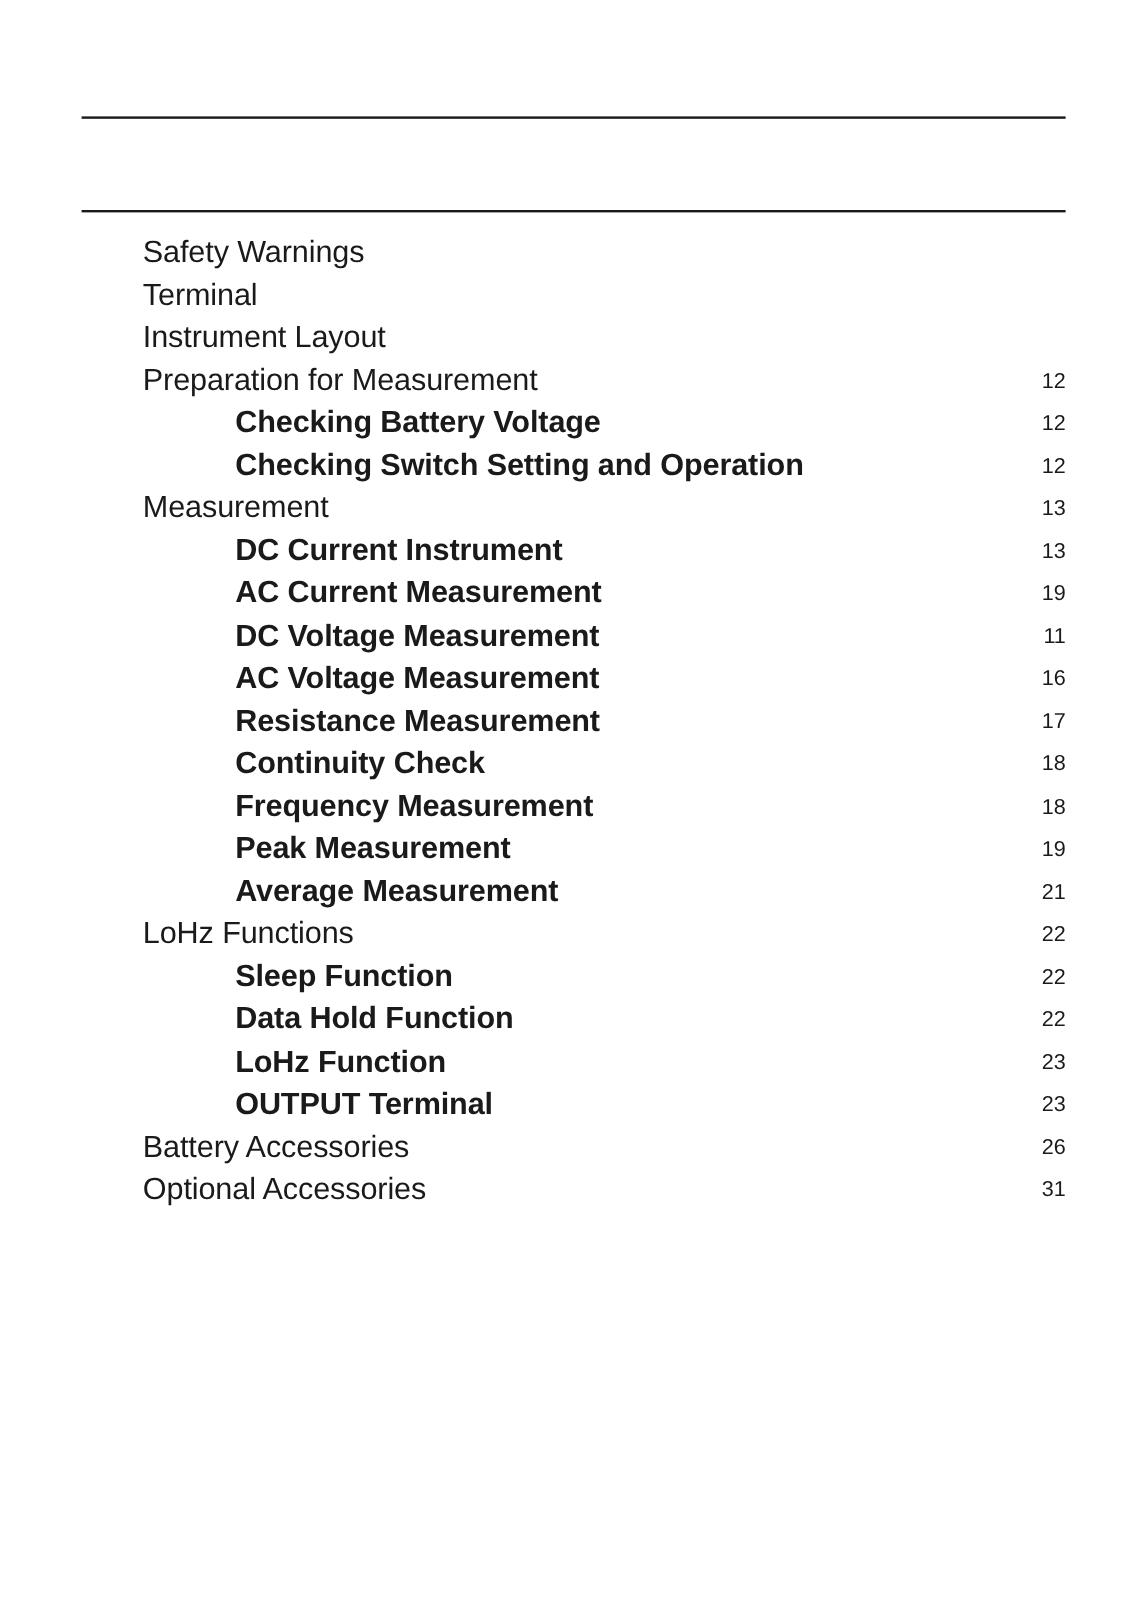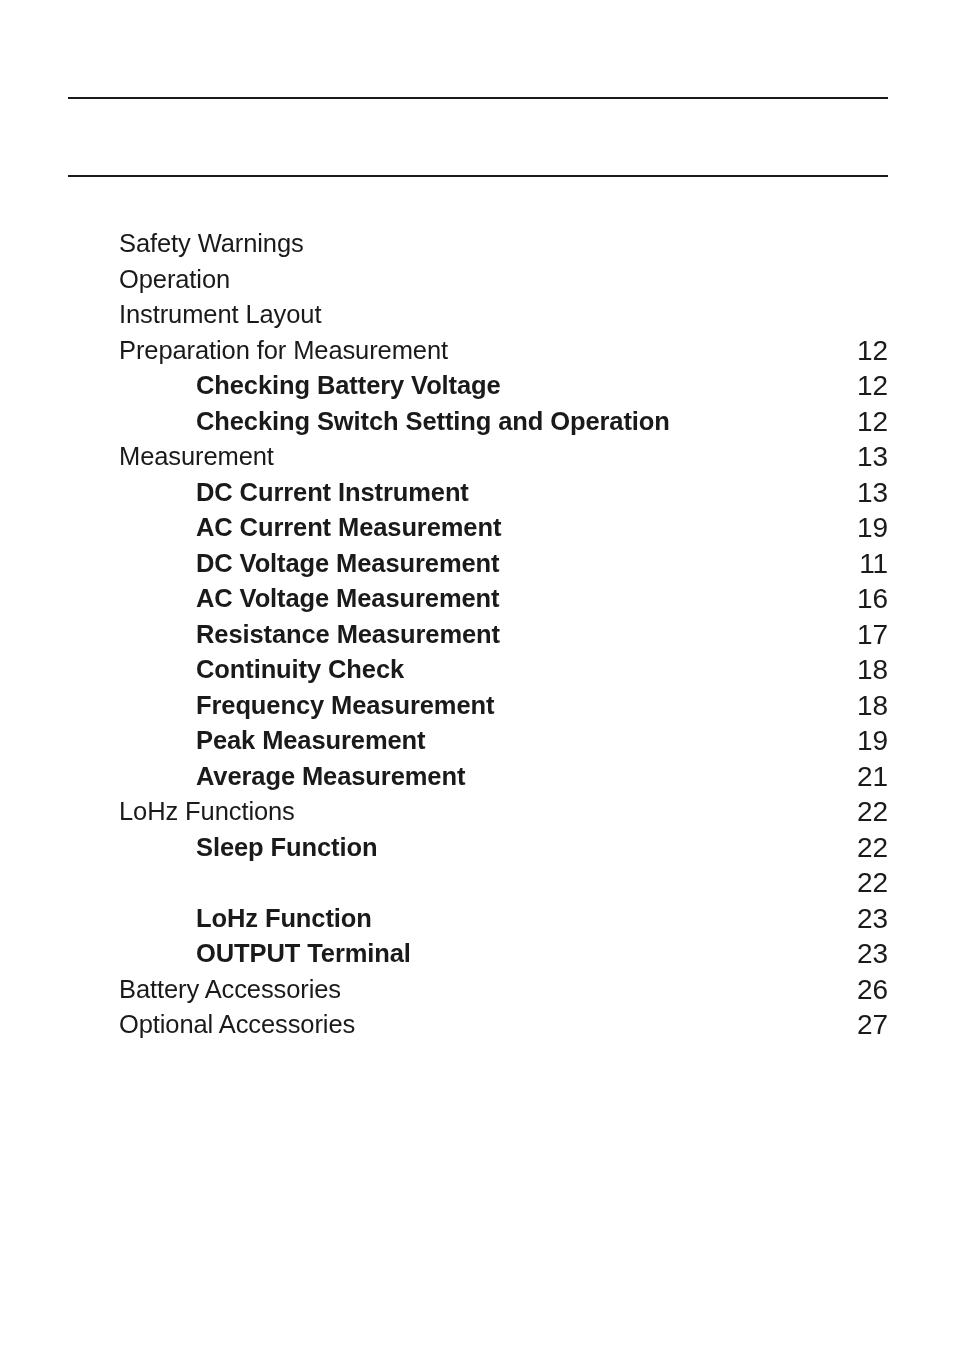--- a/index.html
+++ b/index.html
@@ -53,21 +53,21 @@
     line-height: 58px;
     font-size: 30px;
     color: #1a1a1a;
     white-space: pre;
   }
 
   
   .toc {
     position: absolute;
     left: 119px;
-    top: 226px;
+    top: 193px;
     width: 769px;
   }
 
   .toc-entry {
     position: relative;
     display: block;
     height: 35.5px;
     line-height: 35.5px;
     white-space: nowrap;
   }
@@ -80,57 +80,57 @@
 
   .toc-entry.level-2 .toc-label {
     padding-left: 77px;
     font-weight: bold;
   }
 
   .toc-page {
     position: absolute;
     right: 0;
     top: 0;
-    font-size: 28px;
+    font-size: 18px;
     color: #1a1a1a;
     text-align: right;
     line-height: 35.5px;
     letter-spacing: -0.1px;
   }
 </style>
 </head>
 <body>
 
 <div class="page">
 
   <div class="header-band">
     <div class="rule rule-top"></div>
     <div class="header-title"></div>
     <div class="rule rule-bottom"></div>
   </div>
 
   <div class="toc" id="toc-list">
       <div class="toc-entry level-1"><span class="toc-label">Safety Warnings</span><span class="toc-page"></span></div>
-      <div class="toc-entry level-1"><span class="toc-label">Operation</span><span class="toc-page"></span></div>
+      <div class="toc-entry level-1"><span class="toc-label">Terminal</span><span class="toc-page"></span></div>
       <div class="toc-entry level-1"><span class="toc-label">Instrument Layout</span><span class="toc-page"></span></div>
       <div class="toc-entry level-1"><span class="toc-label">Preparation for Measurement</span><span class="toc-page">12</span></div>
       <div class="toc-entry level-2"><span class="toc-label">Checking Battery Voltage</span><span class="toc-page">12</span></div>
       <div class="toc-entry level-2"><span class="toc-label">Checking Switch Setting and Operation</span><span class="toc-page">12</span></div>
       <div class="toc-entry level-1"><span class="toc-label">Measurement</span><span class="toc-page">13</span></div>
       <div class="toc-entry level-2"><span class="toc-label">DC Current Instrument</span><span class="toc-page">13</span></div>
       <div class="toc-entry level-2"><span class="toc-label">AC Current Measurement</span><span class="toc-page">19</span></div>
       <div class="toc-entry level-2"><span class="toc-label">DC Voltage Measurement</span><span class="toc-page">11</span></div>
       <div class="toc-entry level-2"><span class="toc-label">AC Voltage Measurement</span><span class="toc-page">16</span></div>
       <div class="toc-entry level-2"><span class="toc-label">Resistance Measurement</span><span class="toc-page">17</span></div>
       <div class="toc-entry level-2"><span class="toc-label">Continuity Check</span><span class="toc-page">18</span></div>
       <div class="toc-entry level-2"><span class="toc-label">Frequency Measurement</span><span class="toc-page">18</span></div>
       <div class="toc-entry level-2"><span class="toc-label">Peak Measurement</span><span class="toc-page">19</span></div>
       <div class="toc-entry level-2"><span class="toc-label">Average Measurement</span><span class="toc-page">21</span></div>
       <div class="toc-entry level-1"><span class="toc-label">LoHz Functions</span><span class="toc-page">22</span></div>
       <div class="toc-entry level-2"><span class="toc-label">Sleep Function</span><span class="toc-page">22</span></div>
-      <div class="toc-entry level-2"><span class="toc-page">22</span></div>
+      <div class="toc-entry level-2"><span class="toc-label">Data Hold Function</span><span class="toc-page">22</span></div>
       <div class="toc-entry level-2"><span class="toc-label">LoHz Function</span><span class="toc-page">23</span></div>
       <div class="toc-entry level-2"><span class="toc-label">OUTPUT Terminal</span><span class="toc-page">23</span></div>
       <div class="toc-entry level-1"><span class="toc-label">Battery Accessories</span><span class="toc-page">26</span></div>
-      <div class="toc-entry level-1"><span class="toc-label">Optional Accessories</span><span class="toc-page">27</span></div>
+      <div class="toc-entry level-1"><span class="toc-label">Optional Accessories</span><span class="toc-page">31</span></div>
     </div>
 
 </div>
 
 </body></html>

